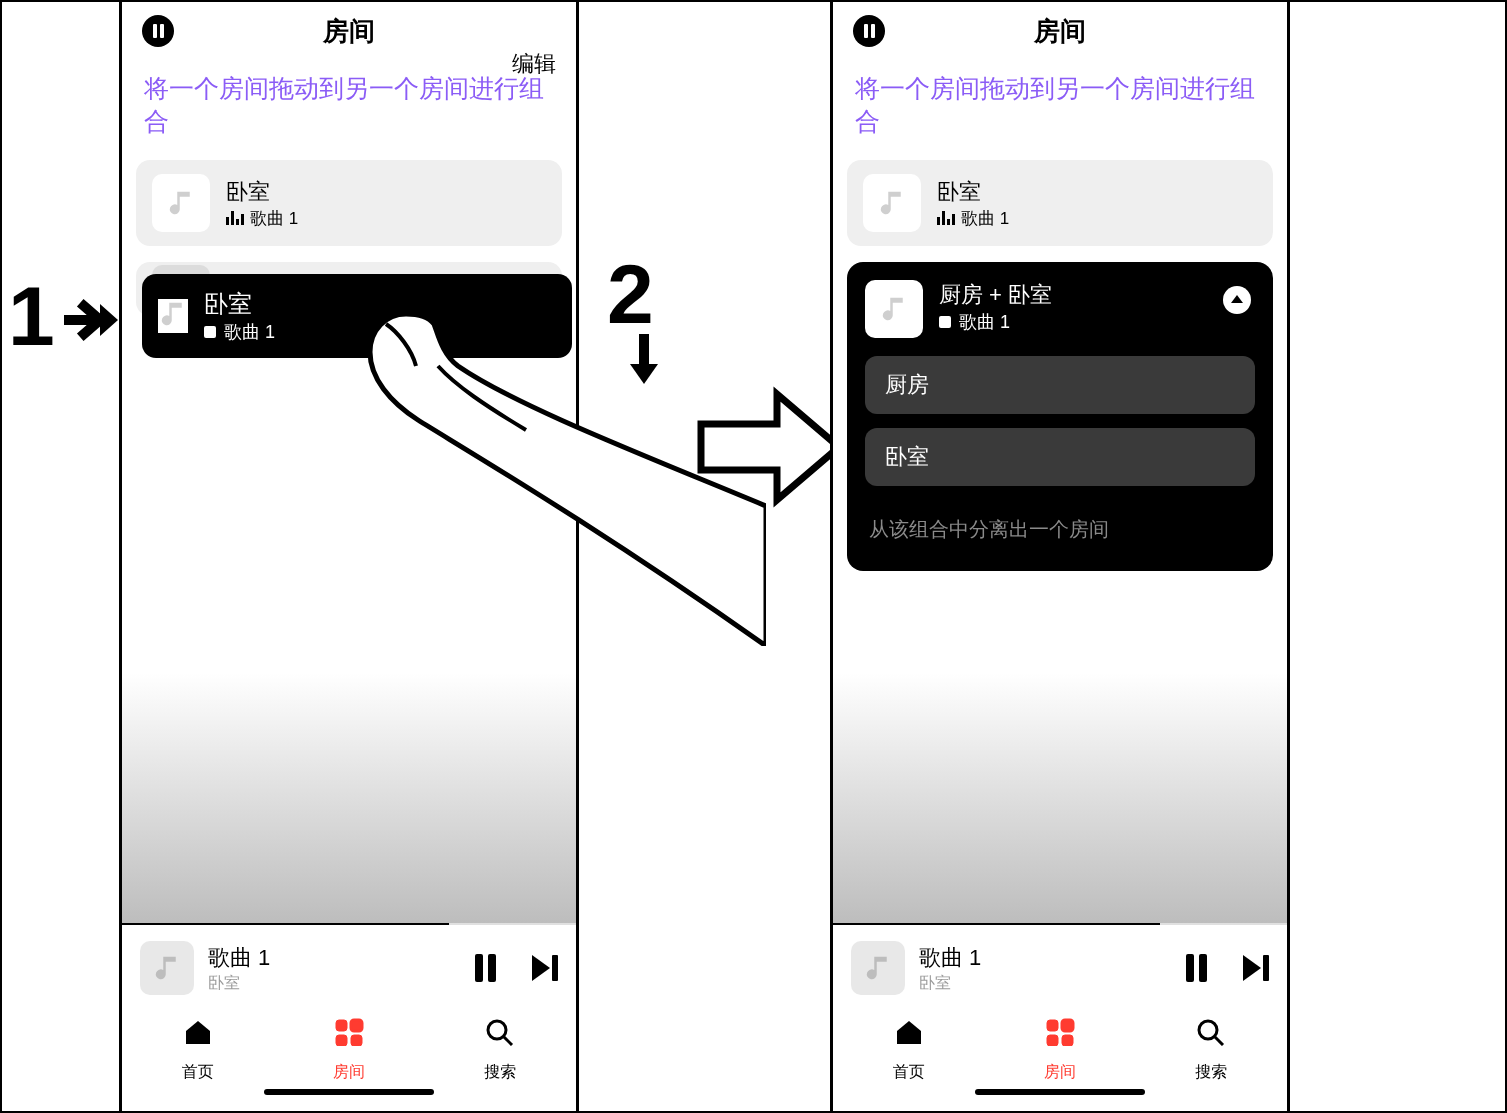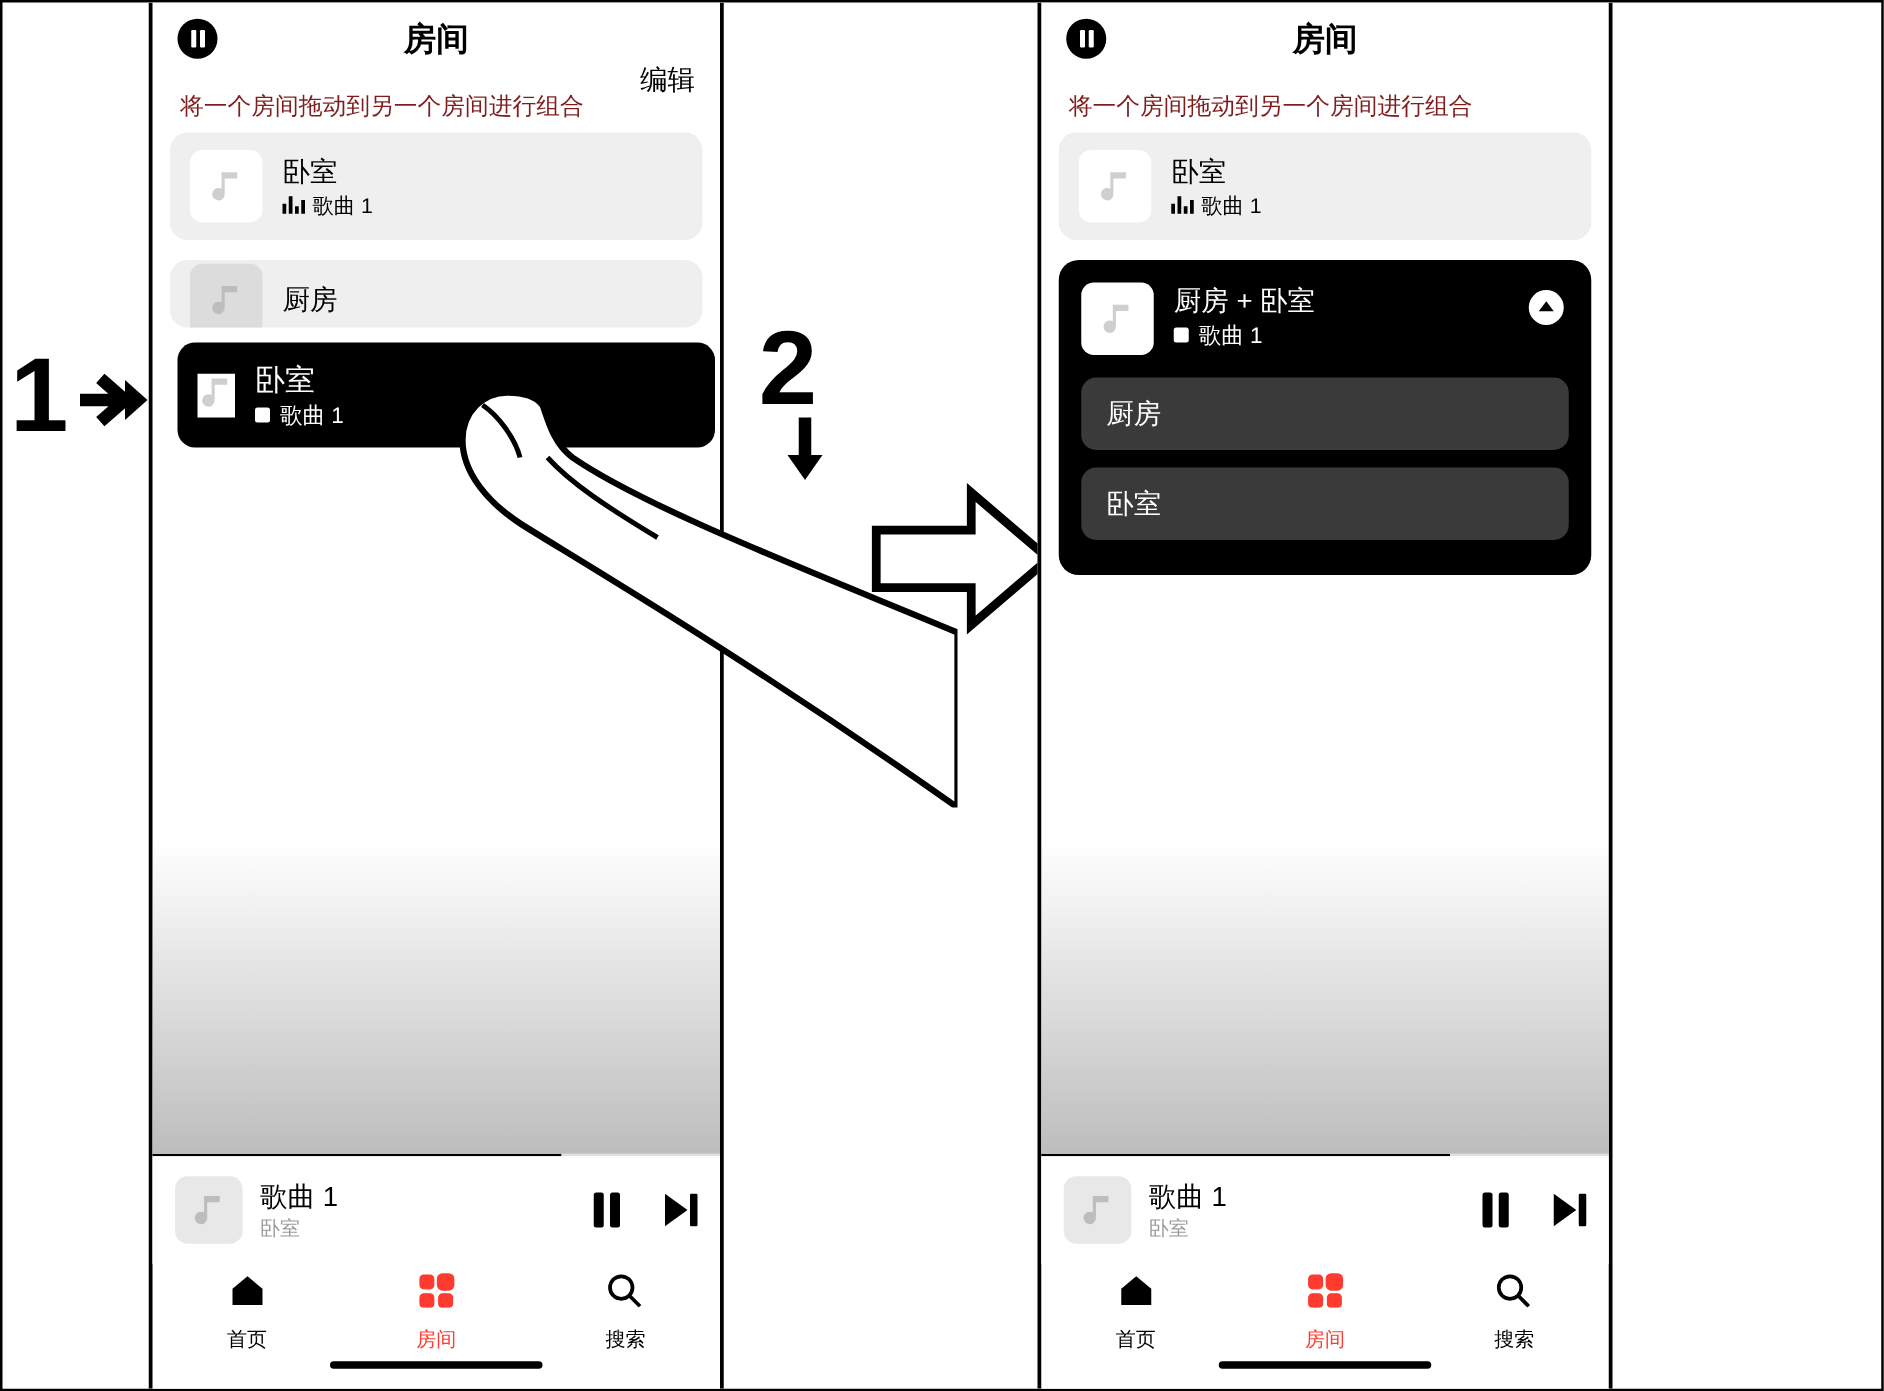--- a/index.html
+++ b/index.html
@@ -33,21 +33,21 @@
   .hdr .pause-badge {
     position:absolute; left:20px; top:50%; transform:translateY(-50%);
     width:32px; height:32px; border-radius:50%; background:#000;
     display:flex; align-items:center; justify-content:center; gap:3px;
   }
   .hdr .pause-badge span { width:4px; height:14px; background:#fff; border-radius:1px; }
   .hdr .title { font-size:26px; font-weight:600; }
   .hdr .edit  { position:absolute; right:20px; top:50%; transform:translateY(-50%);
                 font-size:22px; font-weight:400;margin-top:33px; }
 
-  .hint { color:#7f1d1d; font-size:19px; padding:12px 22px 8px; }
+  .hint { color:#8b5cf6; font-size:25px; padding:12px 22px 22px; }
 
   .content { flex:1; position:relative; padding:0 14px; }
 
   
   .card {
     background:#efefef; border-radius:14px;
     display:flex; align-items:center; gap:16px;
     padding:14px 16px; margin-bottom:16px;
     position:relative;
   }
@@ -345,20 +345,21 @@
           <div class="name">厨房 + 卧室</div>
           <div class="sub">
               <span class="sq-stop"></span>
             <span>歌曲 1</span>
             </div>
         </div>
         <div class="chev"></div>
       </div>
       <div class="subroom">厨房</div>
       <div class="subroom">卧室</div>
+      <div class="remove-hint">从该组合中分离出一个房间</div>
     </div>
 
     <div class="fade"></div>
   </div>
 
   <div class="mini-prog">
       <div style="width:72%"></div>
     </div>
   <div class="mini">
     <div class="thumb">

